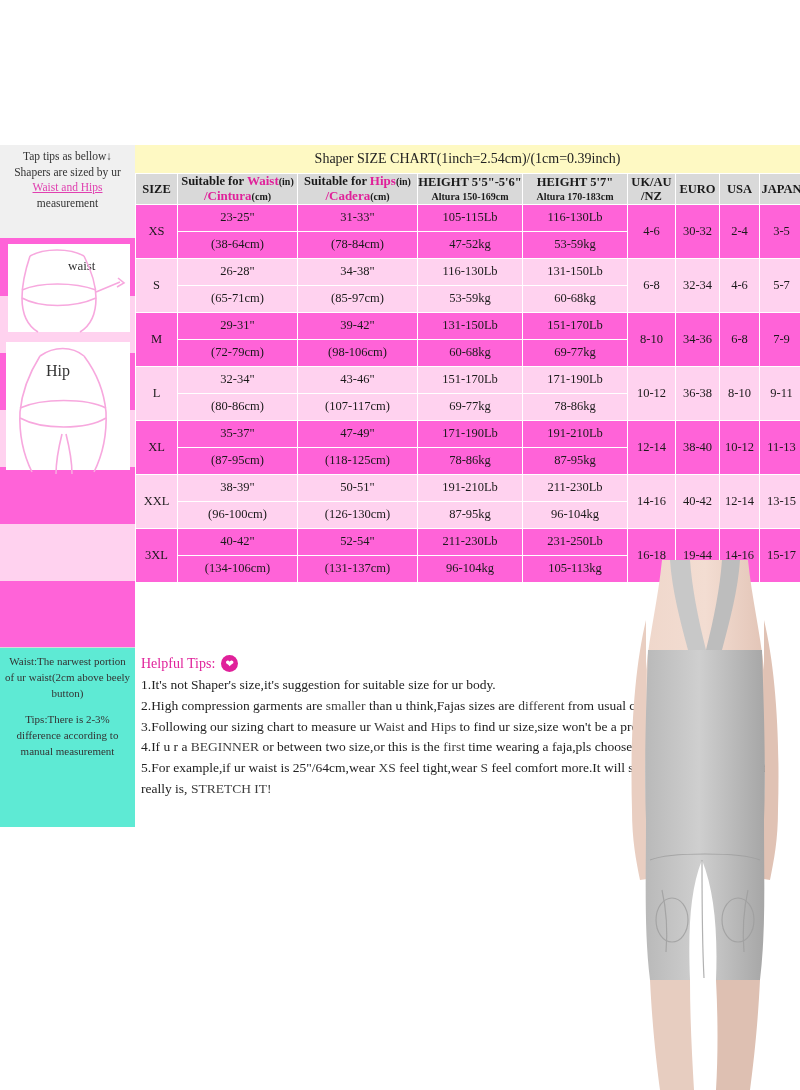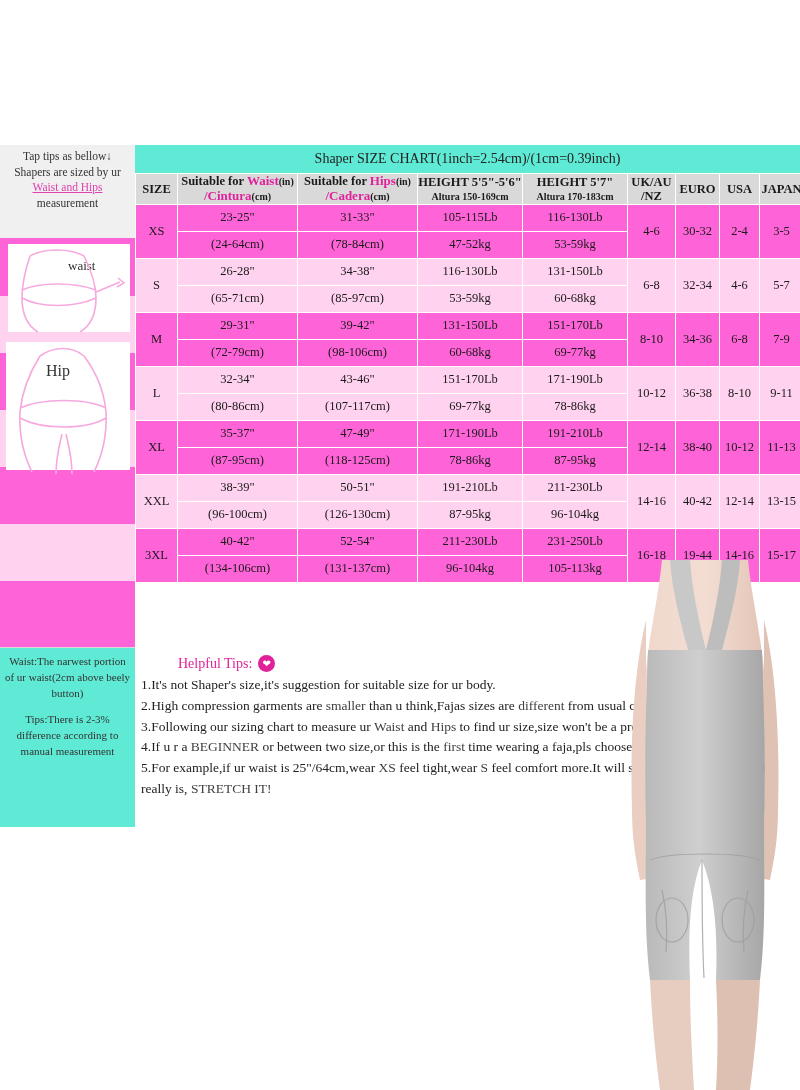--- a/index.html
+++ b/index.html
@@ -18,21 +18,21 @@
     left: 0; top: 145px;
     width: 800px;
     height: 800px;
   }
 
   
   .chart-title-band {
     position: absolute;
     left: 135px; top: 0;
     width: 665px; height: 28px;
-    background: #5eead4;
+    background: #fef9c3;
     display: flex; align-items: center; justify-content: center;
     font-size: 14px; color: #222;
   }
   .tips-corner {
     position: absolute;
     left: 0; top: 0;
     width: 135px; height: 93px;
     background: #f0f0f0;
     padding: 4px 3px;
     text-align: center;
@@ -121,21 +121,21 @@
   .notes-right {
     position: absolute;
     left: 135px; top: 502px;
     width: 665px; height: 180px;
     background: #ffffff;
     padding: 6px 10px 6px 6px;
     font-size: 13.5px;
     color: #222;
     line-height: 1.55;
   }
-  .helpful { color: #e0219a; font-size: 14px; display: flex; align-items: center; gap: 6px; margin-left: 37px; }
+  .helpful { color: #e0219a; font-size: 14px; display: flex; align-items: center; gap: 6px; }
   .heart-badge {
     display:inline-flex; align-items:center; justify-content:center;
     width: 17px; height: 17px; border-radius: 50%;
     background: #e0219a; color:#fff; font-size: 10px;
   }
   .pk { color: #404040; }
   .notes-right .line { white-space: nowrap; }
 
   
   .model {
@@ -208,21 +208,21 @@
         <td>31-33"</td>
         <td>105-115Lb</td>
         <td>116-130Lb</td>
         <td class="side" rowspan="2">4-6</td>
         <td class="side" rowspan="2">30-32</td>
         <td class="side" rowspan="2">2-4</td>
         <td class="side" rowspan="2">3-5</td>
 
       </tr>
       <tr class="row-dark">
-        <td>(24-64cm)</td>
+        <td>(38-64cm)</td>
         <td>(78-84cm)</td>
         <td>47-52kg</td>
         <td>53-59kg</td>
       </tr>
 
       <tr class="row-light">
         <td class="sizecell" rowspan="2">S</td>
         <td>26-28"</td>
         <td>34-38"</td>
         <td>116-130Lb</td>

